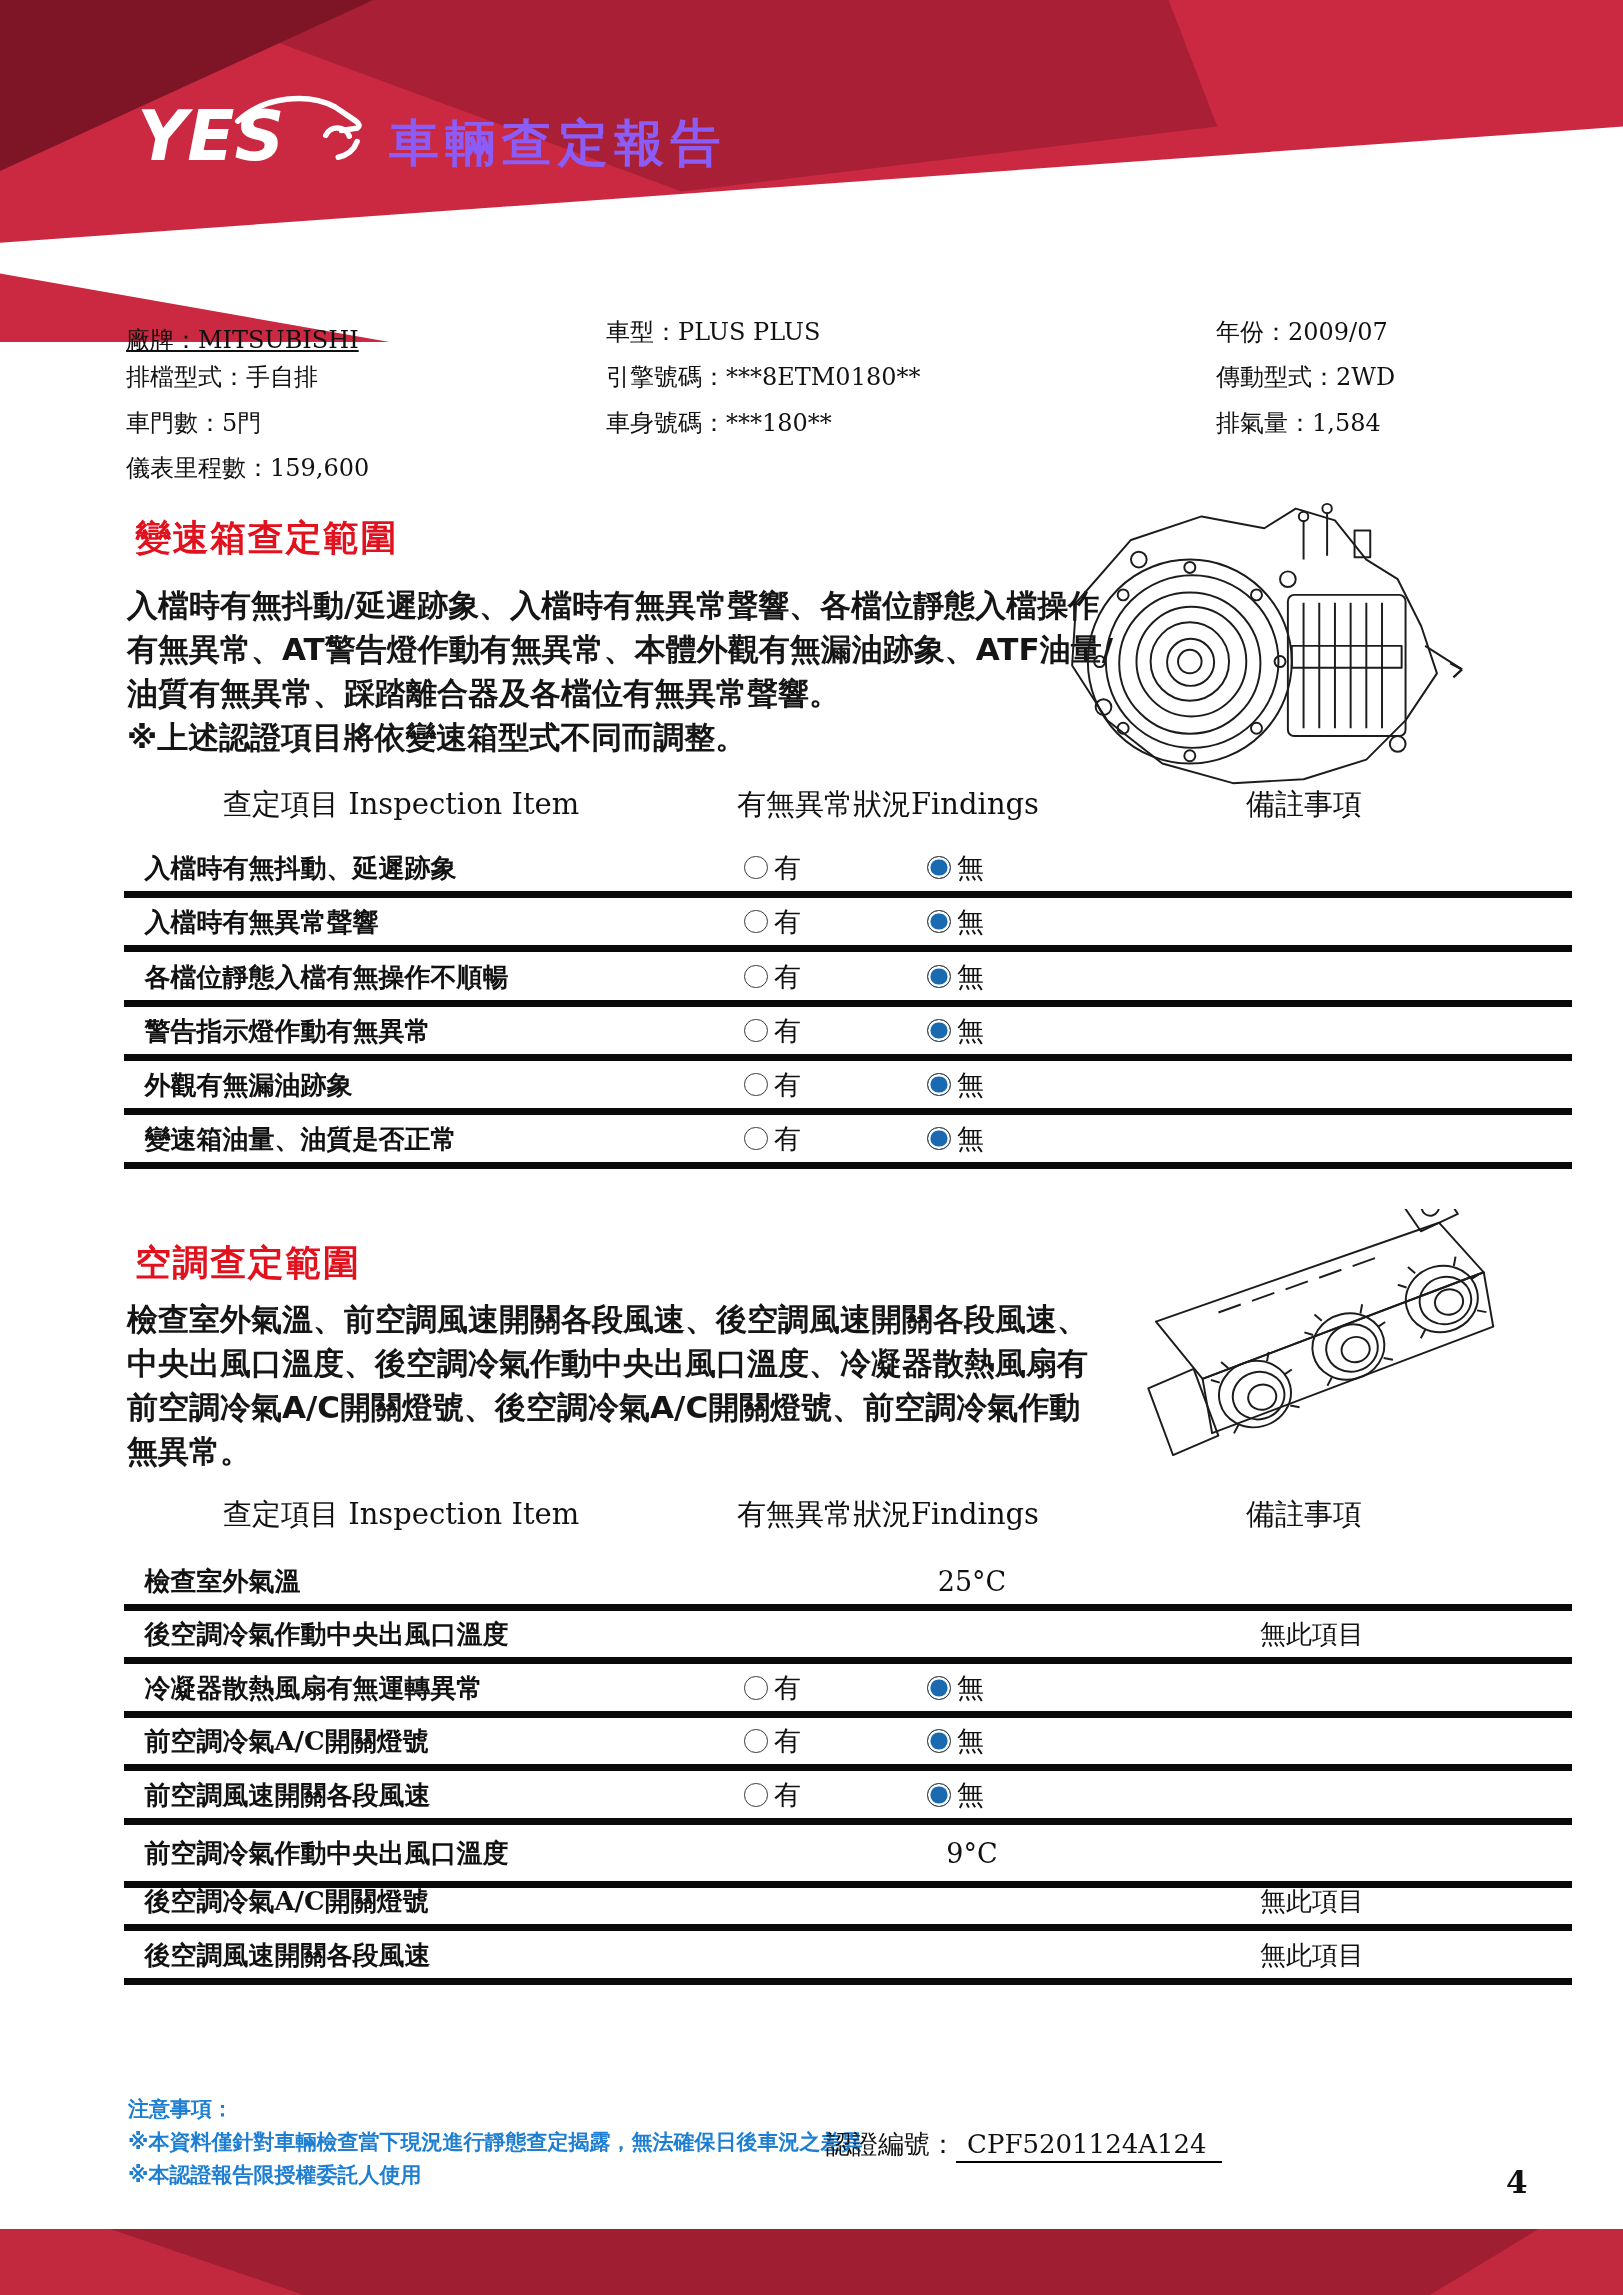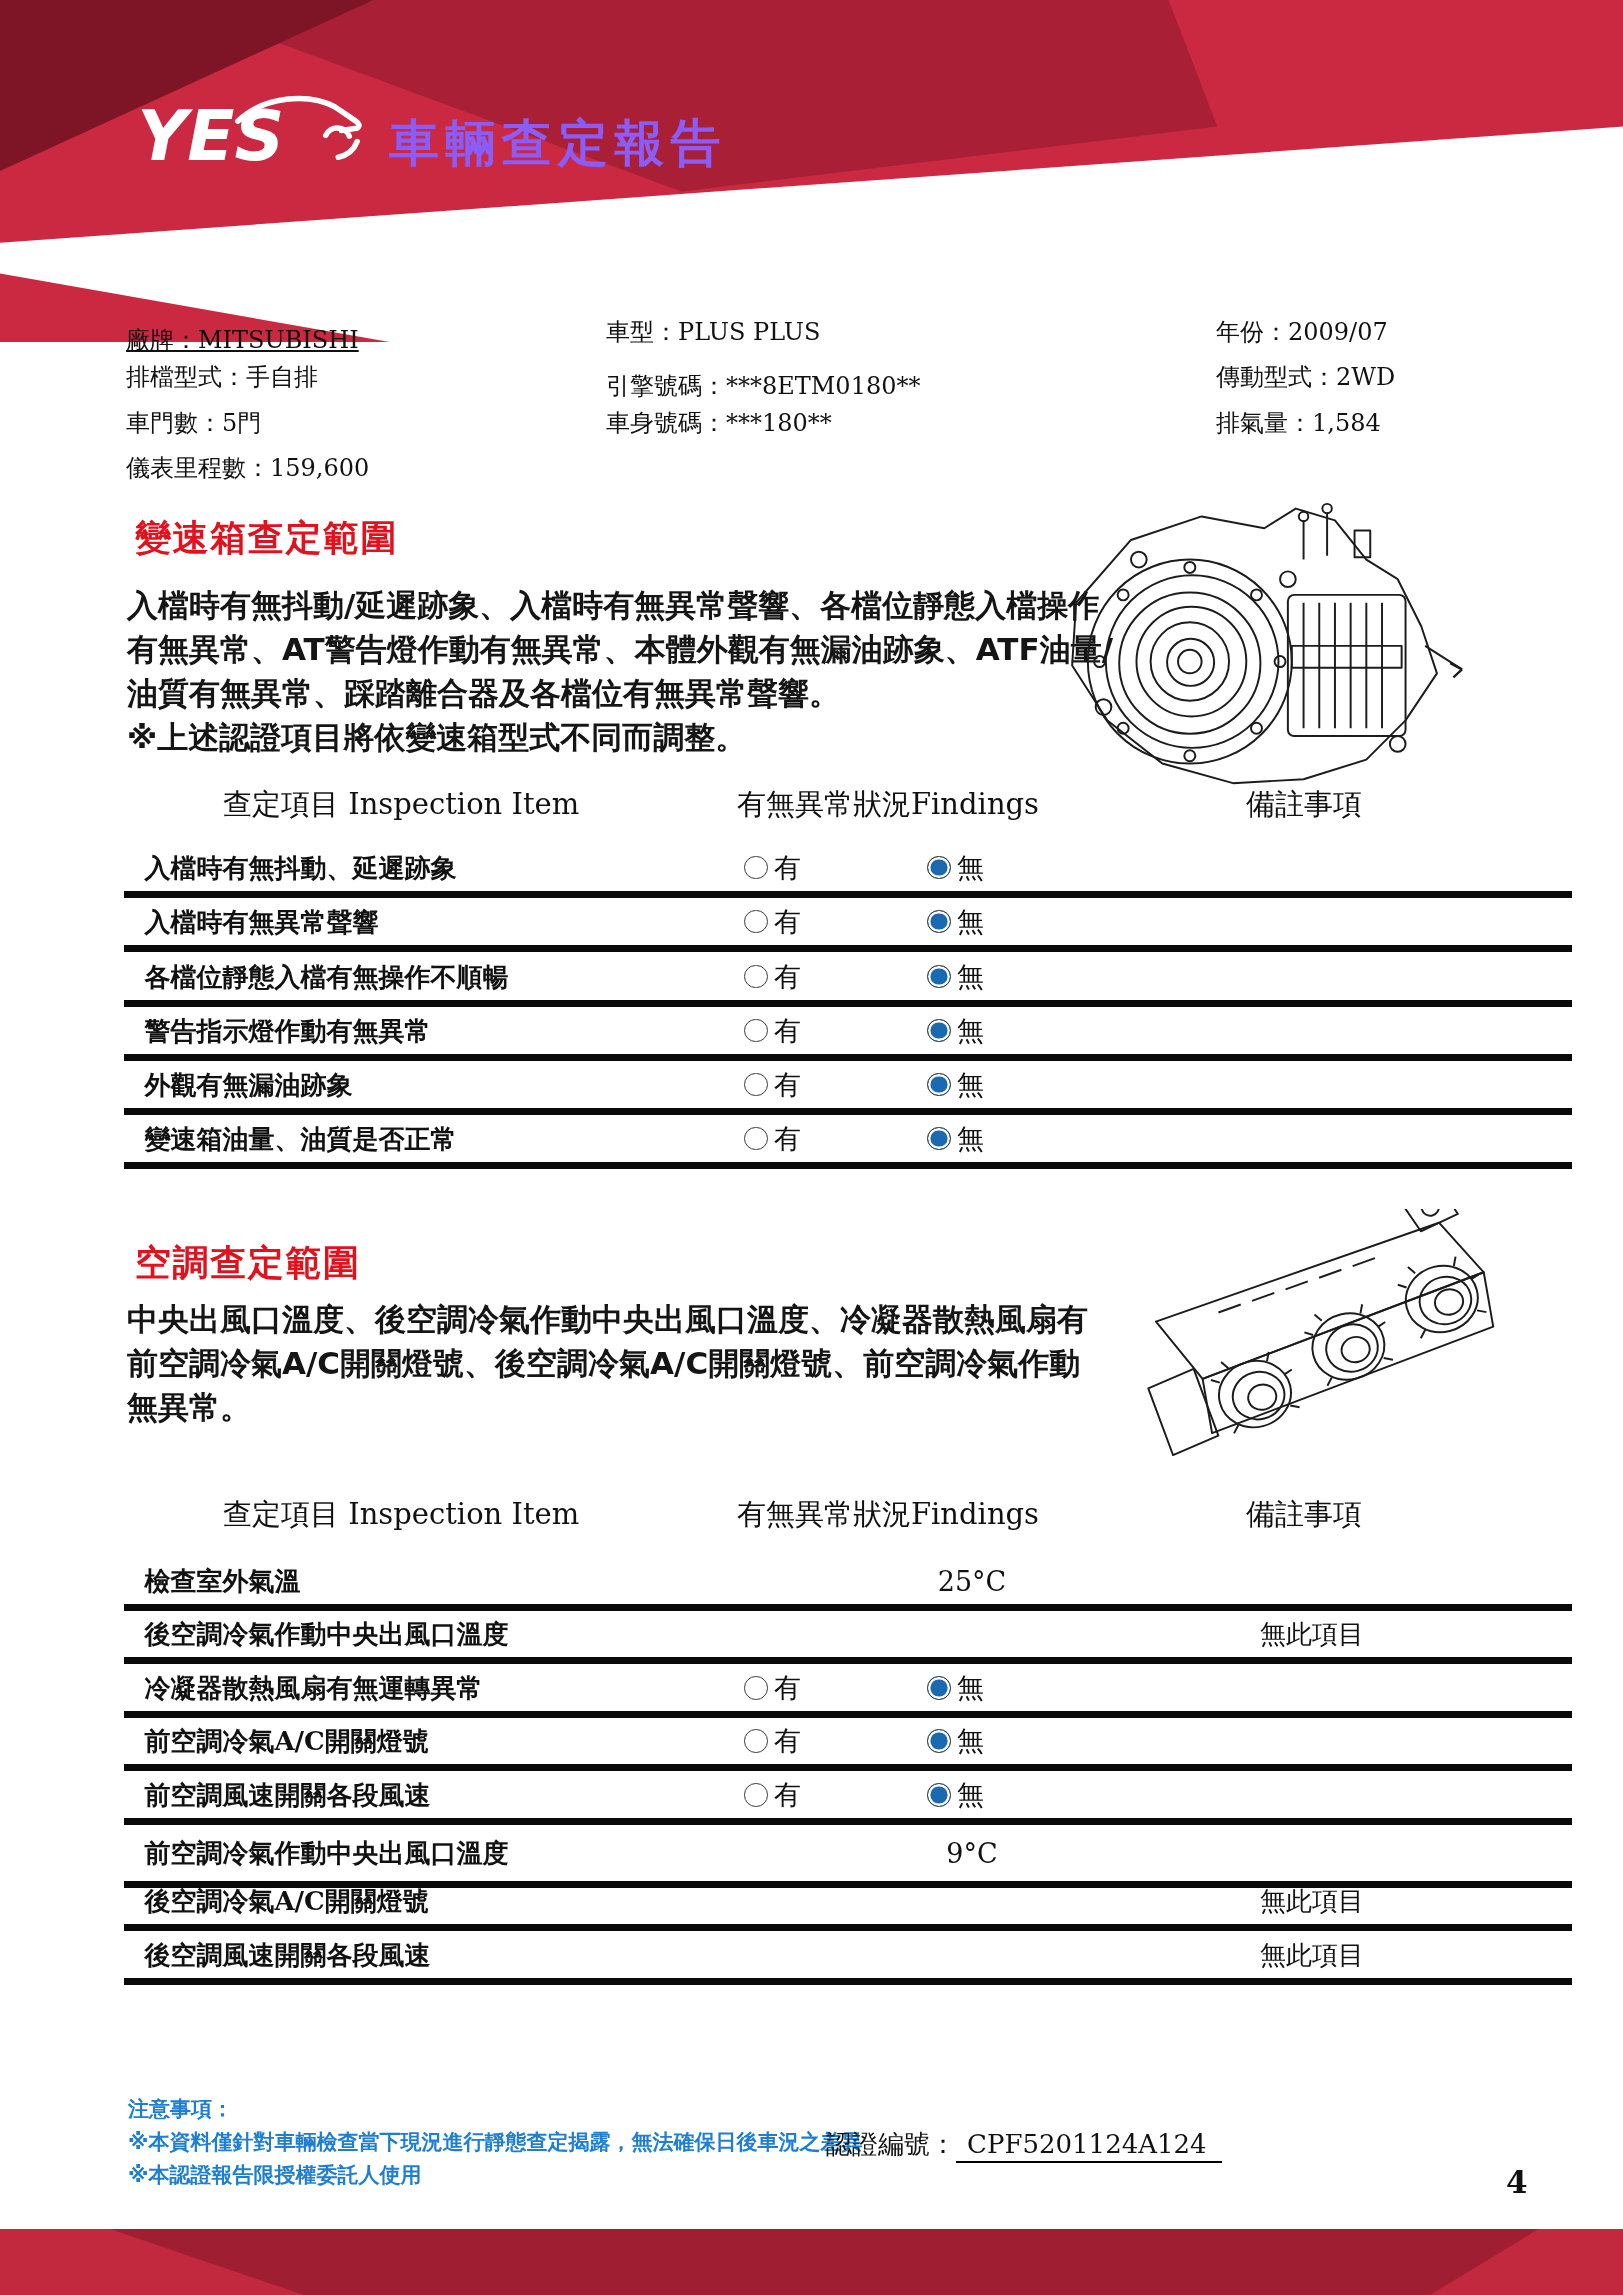--- a/index.html
+++ b/index.html
@@ -79,21 +79,21 @@
     <div class="brand-title sans">車輛查定報告</div>
   </div>
 
   <div>
     <div class="info-line" style="left:126px;top:324px;text-decoration:underline;">廠牌：MITSUBISHI</div>
     <div class="info-line" style="left:126px;top:361px;">排檔型式：手自排</div>
     <div class="info-line" style="left:126px;top:407px;">車門數：5門</div>
     <div class="info-line" style="left:126px;top:452px;">儀表里程數：159,600</div>
 
     <div class="info-line" style="left:606px;top:316px;">車型：PLUS PLUS</div>
-    <div class="info-line" style="left:606px;top:370px;">引擎號碼：***8ETM0180**</div>
+    <div class="info-line" style="left:606px;top:361px;">引擎號碼：***8ETM0180**</div>
     <div class="info-line" style="left:606px;top:407px;">車身號碼：***180**</div>
 
     <div class="info-line" style="left:1216px;top:316px;">年份：2009/07</div>
     <div class="info-line" style="left:1216px;top:361px;">傳動型式：2WD</div>
     <div class="info-line" style="left:1216px;top:407px;">排氣量：1,584</div>
   </div>
 
   <div class="sec-title" style="top:514px;">變速箱查定範圍</div>
   <div class="desc" style="top:583px;">
     <div>入檔時有無抖動/延遲跡象、入檔時有無異常聲響、各檔位靜態入檔操作</div>
@@ -204,20 +204,21 @@
         <span class="optlabel">有</span>
       </span>
     <span class="opt no">
         <span class="radio checked"></span>
         <span class="optlabel">無</span>
       </span>
   </div>
 
   <div class="sec-title" style="top:1239px;">空調查定範圍</div>
   <div class="desc" style="top:1297px;">
+    <div>檢查室外氣溫、前空調風速開關各段風速、後空調風速開關各段風速、</div>
     <div>中央出風口溫度、後空調冷氣作動中央出風口溫度、冷凝器散熱風扇有</div>
     <div>前空調冷氣A/C開關燈號、後空調冷氣A/C開關燈號、前空調冷氣作動</div>
     <div>無異常。</div>
   </div>
 
   <div class="abs" style="left:1096px;top:1209px;">
     <svg width="440" height="275" viewBox="0 0 560 350">
       <g stroke="#1c1c1c" stroke-width="2.5" fill="none" stroke-linejoin="round" transform="rotate(-14 280 175)">
         <polygon points="90,95 470,60 510,135 130,180"></polygon>
         <polygon points="130,180 510,135 505,205 125,250"></polygon>

